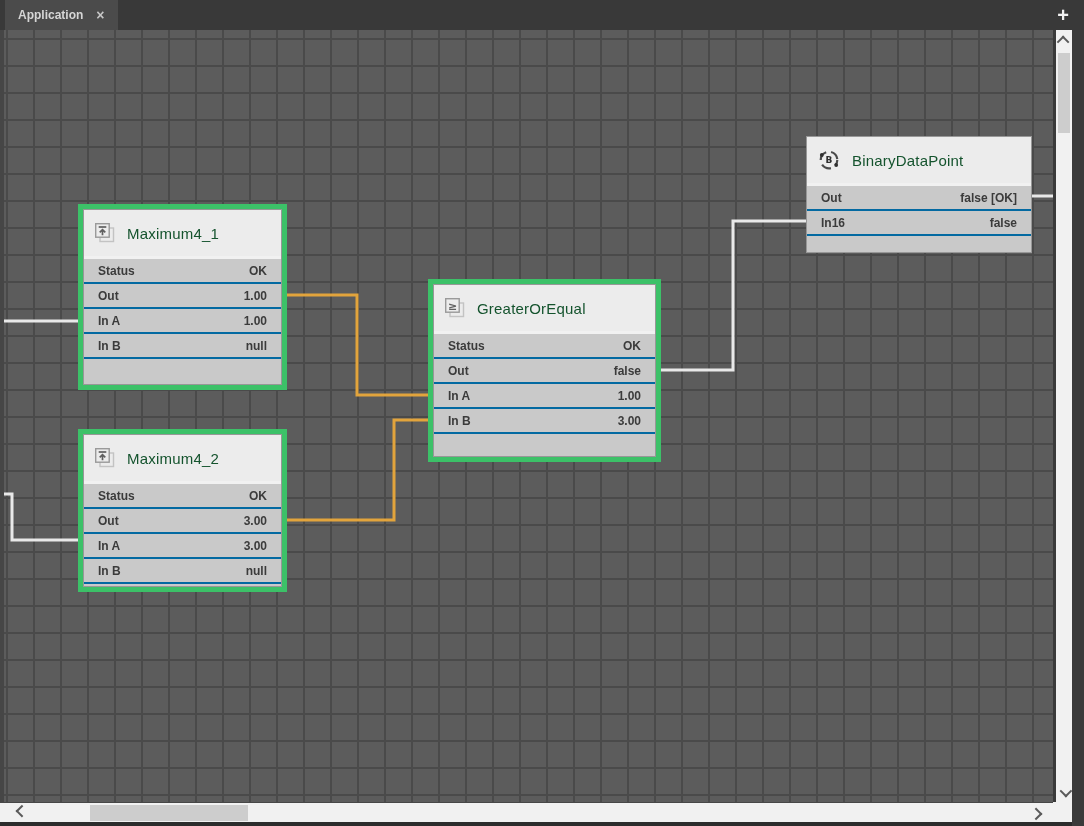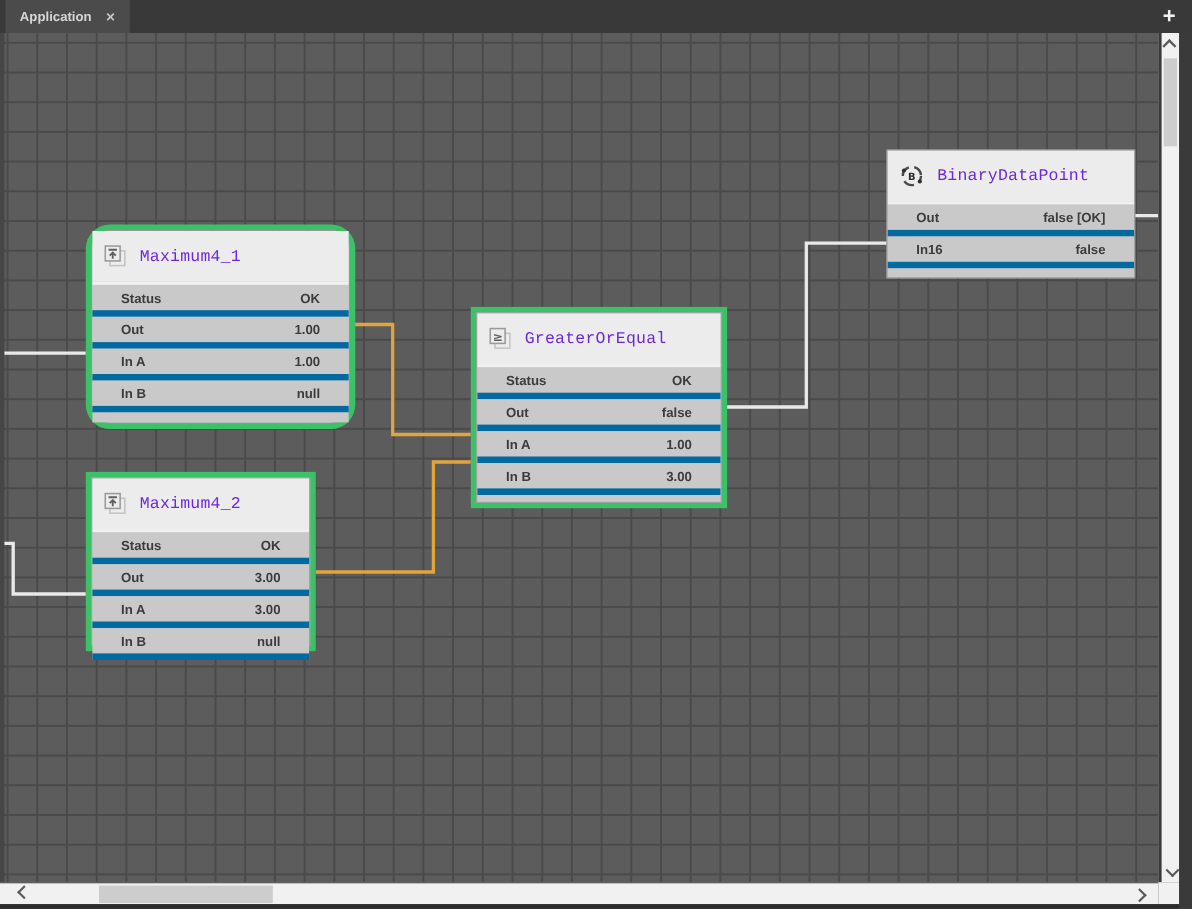--- a/index.html
+++ b/index.html
@@ -42,25 +42,25 @@
     position:absolute; box-sizing:border-box;
     border:1px solid #979797; background:#c9c9c9;
     display:flex; flex-direction:column; cursor:default;
   }
   .node.selected { box-shadow:0 0 0 5px var(--selection,#3cc168); }
   .node-header {
     height:46px; flex:none; background:#ececec;
     display:flex; align-items:center; padding:0 10px; gap:11px;
   }
   .node-icon { display:flex; flex:none; }
-  .node-title { font-size:15px; color:#6d28d9; letter-spacing:0.2px; white-space:nowrap;font-family:Liberation Mono, monospace; }
+  .node-title { font-size:15px; color:#14532d; letter-spacing:0.2px; white-space:nowrap; }
   .node-sep { height:3px; flex:none; background:#f1f1f1; }
   .node-row {
-    height:23px; flex:none; background:#c9c9c9; border-bottom:6px solid #0369a1;
-    display:flex; align-items:center; justify-content:space-between; padding:0 26px;
+    height:23px; flex:none; background:#c9c9c9; border-bottom:2px solid #0369a1;
+    display:flex; align-items:center; justify-content:space-between; padding:0 14px;
     font-size:12px; font-weight:700; color:#3b3b3b;
   }
   .row-value { text-align:left; white-space:nowrap; }
   .node-footer { flex:1; background:#c9c9c9; }
 
   
   .vscroll {
     position:absolute; left:1053px; top:30px; width:19px; height:772px;
     background:#f1f1f1; border-left:3px solid #3a3a3a; box-sizing:border-box;
   }
@@ -100,21 +100,21 @@
 <div class="canvas">
   <svg class="wires" xmlns="http://www.w3.org/2000/svg">
       <polyline points="0,291 78,291" fill="none" stroke="#e9e9e9" stroke-width="3"></polyline>
       <polyline points="0,464 12,464 12,510 78,510" fill="none" stroke="#e9e9e9" stroke-width="3"></polyline>
       <polyline points="287,265 357,265 357,365 428,365" fill="none" stroke="#e2a43c" stroke-width="3"></polyline>
       <polyline points="287,490 394,490 394,390 428,390" fill="none" stroke="#e2a43c" stroke-width="3"></polyline>
       <polyline points="661,340 733,340 733,191 806,191" fill="none" stroke="#e9e9e9" stroke-width="3"></polyline>
       <polyline points="1032,166 1053,166" fill="none" stroke="#e9e9e9" stroke-width="3"></polyline>
     </svg>
   <div class="nodes">
-      <div class="node selected" style="left: 83px; top: 179px; width: 235px; height: 176px; border-radius: 17px;">
+      <div class="node selected" style="left: 83px; top: 179px; width: 199px; height: 176px;">
         <div class="node-header">
           <span class="node-icon">
             <svg width="22" height="22" viewBox="0 0 22 22">
               <rect x="6" y="6" width="13.5" height="13.5" fill="none" stroke="#c3c3c3" stroke-width="1.4"></rect>
               <rect x="1.7" y="1.7" width="13.5" height="13.5" fill="#ececec" stroke="#9a9a9a" stroke-width="1.4"></rect>
               <line x1="4.7" y1="5" x2="12.3" y2="5" stroke="#606060" stroke-width="1.7"></line>
               <path d="M8.5 13.3 V8 M5.7 10.4 L8.5 7.6 L11.3 10.4" fill="none" stroke="#606060" stroke-width="1.7"></path>
             </svg>
           </span>
           <span class="node-title">Maximum4_1</span>

